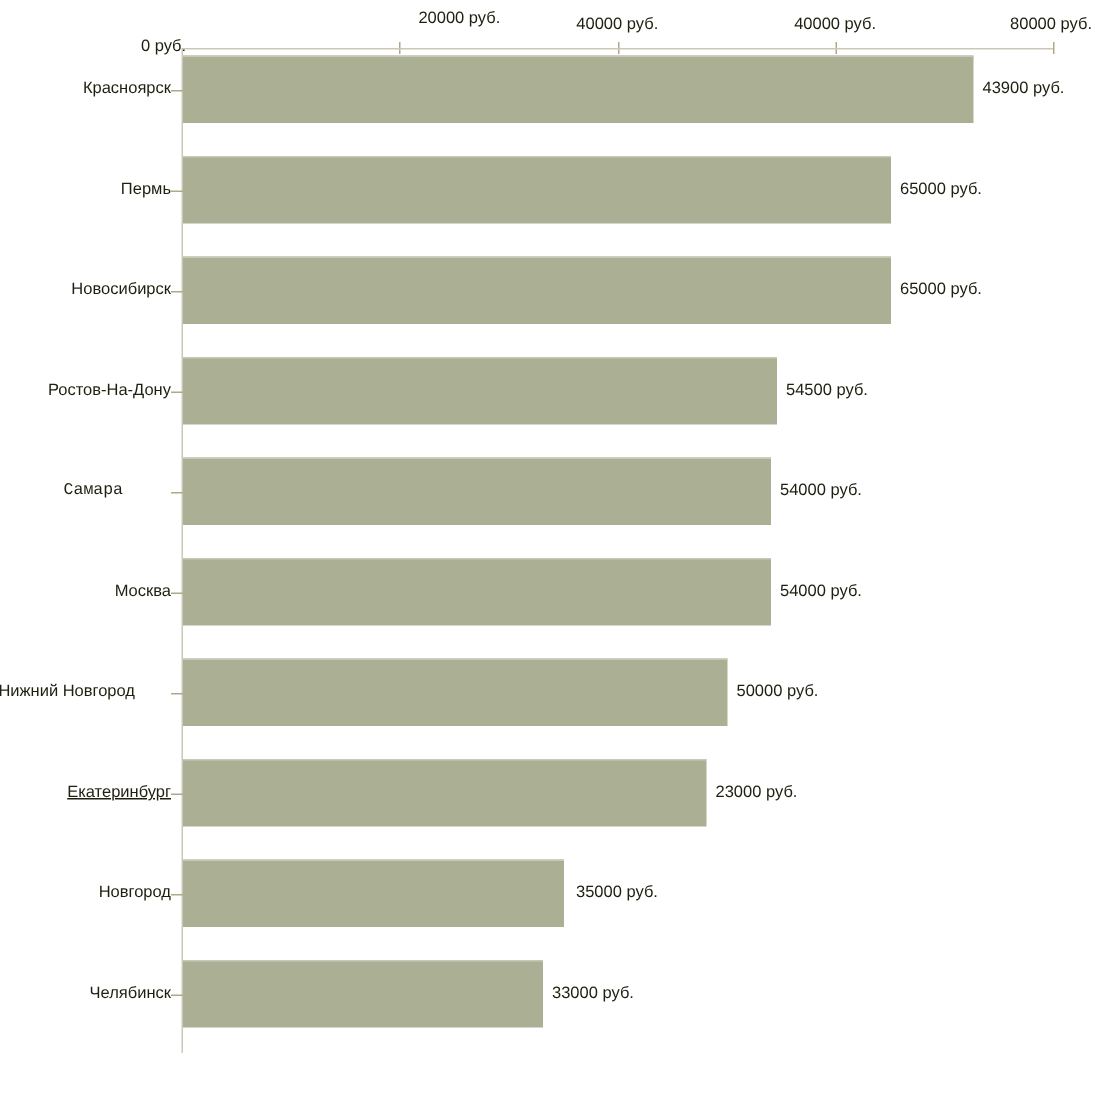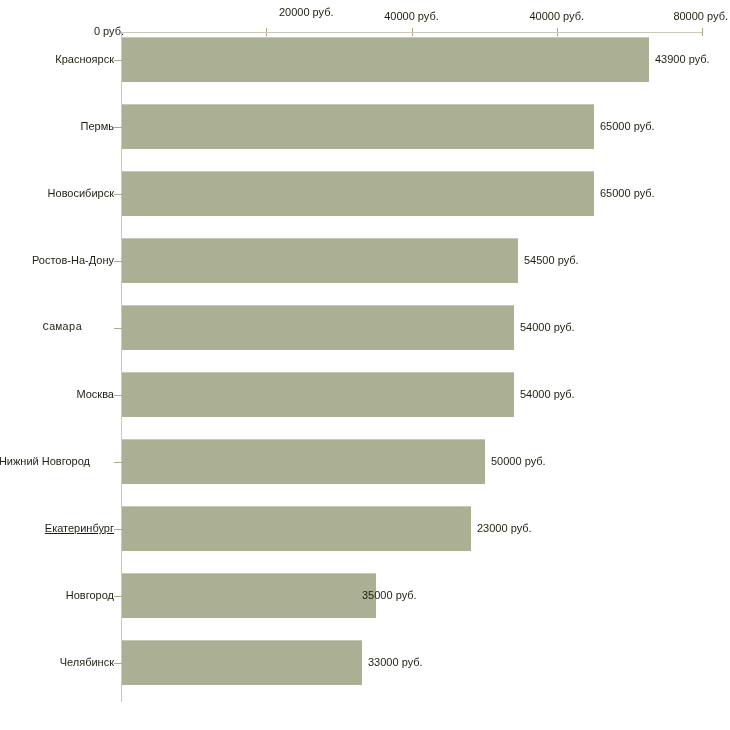--- a/index.html
+++ b/index.html
@@ -103,19 +103,19 @@
       <div class="ytick" style="left: 114px; width: 11px; top: 462px;"></div>
       <div class="bar" style="left: 122px; top: 439px; width: 363px; height: 45px;"></div>
       <div class="value-label" style="left: 491px; top: 455px;">50000 руб.</div>
       <div class="cat-label" style="right: 616px; top: 522px; text-decoration: underline;">Екатеринбург</div>
       <div class="ytick" style="left: 114px; width: 11px; top: 529px;"></div>
       <div class="bar" style="left: 122px; top: 506px; width: 349px; height: 45px;"></div>
       <div class="value-label" style="left: 477px; top: 522px;">23000 руб.</div>
       <div class="cat-label" style="right: 616px; top: 589px;">Новгород</div>
       <div class="ytick" style="left: 114px; width: 11px; top: 596px;"></div>
       <div class="bar" style="left: 122px; top: 573px; width: 254px; height: 45px;"></div>
-      <div class="value-label" style="left: 362px; top: 589px;">35000 руб.</div>
+      <div class="value-label" style="left: 384px; top: 589px;">35000 руб.</div>
       <div class="cat-label" style="right: 616px; top: 656px;">Челябинск</div>
       <div class="ytick" style="left: 114px; width: 11px; top: 663px;"></div>
       <div class="bar" style="left: 122px; top: 640px; width: 240px; height: 45px;"></div>
       <div class="value-label" style="left: 368px; top: 656px;">33000 руб.</div>
     </div>
 </div>
 
 </body></html>

